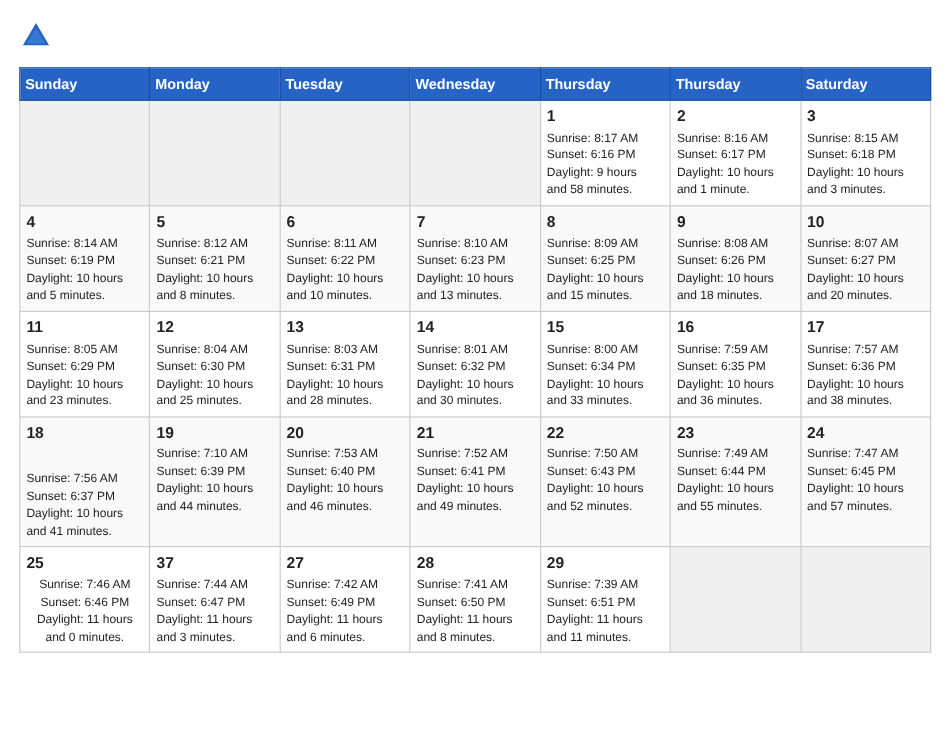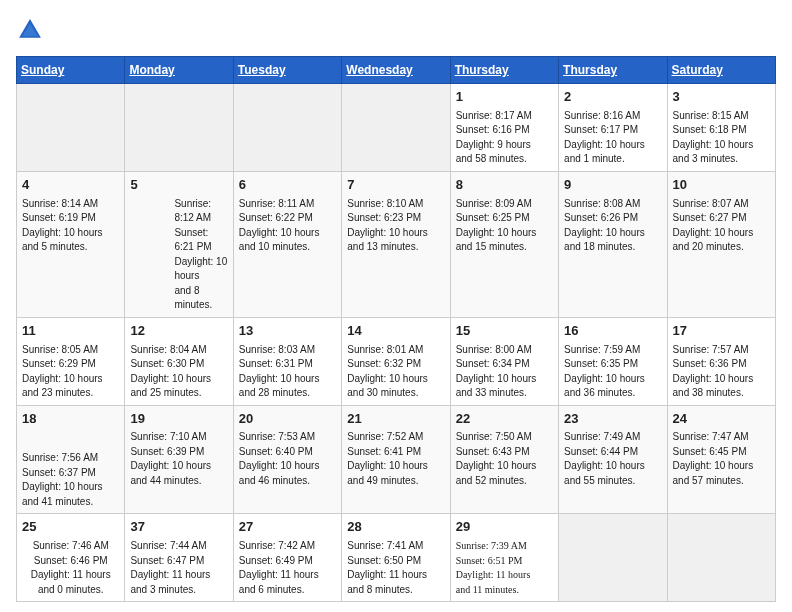--- a/index.html
+++ b/index.html
@@ -49,21 +49,20 @@
       font-size: 11px;
     }
     thead tr th {
       background: #2563c7;
       color: #fff;
       padding: 6px 4px;
       text-align: left;
       font-weight: bold;
       font-size: 12px;
       border: 1px solid #1a4fa0;
-      text-decoration: underline;
     }
     tbody tr td {
       border: 1px solid #ccc;
       vertical-align: top;
       padding: 4px 5px;
       width: calc(100% / 7);
       min-height: 80px;
       color: #222;
       line-height: 1.45;
     }
@@ -150,21 +149,21 @@
       <tr>
         <td>
           <span class="day-num">4</span>
           <div class="cell-info" style="white-space: pre-line;">Sunrise: 8:14 AM
 Sunset: 6:19 PM
 Daylight: 10 hours
 and 5 minutes.</div>
         </td>
         <td>
           <span class="day-num">5</span>
-          <div class="cell-info" style="white-space: pre-line; margin-left: 44px;">Sunrise: 8:12 AM
+          <div class="cell-info" style="white-space: pre-line;">Sunrise: 8:12 AM
 Sunset: 6:21 PM
 Daylight: 10 hours
 and 8 minutes.</div>
         </td>
         <td>
           <span class="day-num">6</span>
           <div class="cell-info" style="white-space: pre-line;">Sunrise: 8:11 AM
 Sunset: 6:22 PM
 Daylight: 10 hours
 and 10 minutes.</div>
@@ -324,21 +323,21 @@
         </td>
         <td>
           <span class="day-num">28</span>
           <div class="cell-info" style="white-space: pre-line;">Sunrise: 7:41 AM
 Sunset: 6:50 PM
 Daylight: 11 hours
 and 8 minutes.</div>
         </td>
         <td>
           <span class="day-num">29</span>
-          <div class="cell-info" style="white-space: pre-line; font-family: Liberation Serif, serif;">Sunrise: 7:39 AM
+          <div class="cell-info" style="white-space: pre-line;">Sunrise: 7:39 AM
 Sunset: 6:51 PM
 Daylight: 11 hours
 and 11 minutes.</div>
         </td>
         <td class="empty"></td>
         <td class="empty"></td>
       </tr>
     </tbody>
 </table>
 

